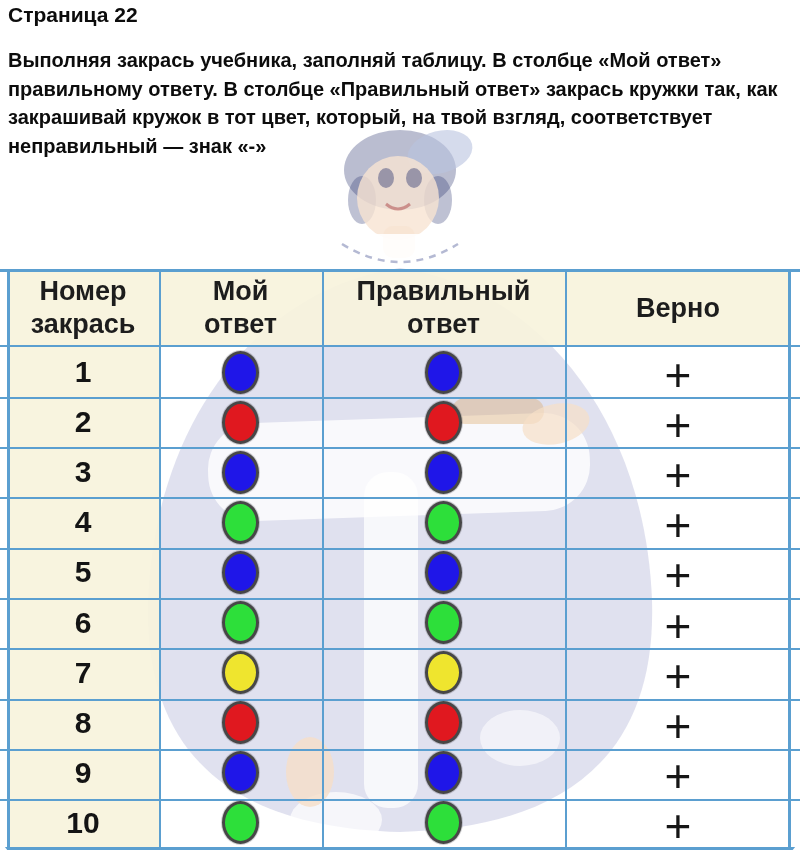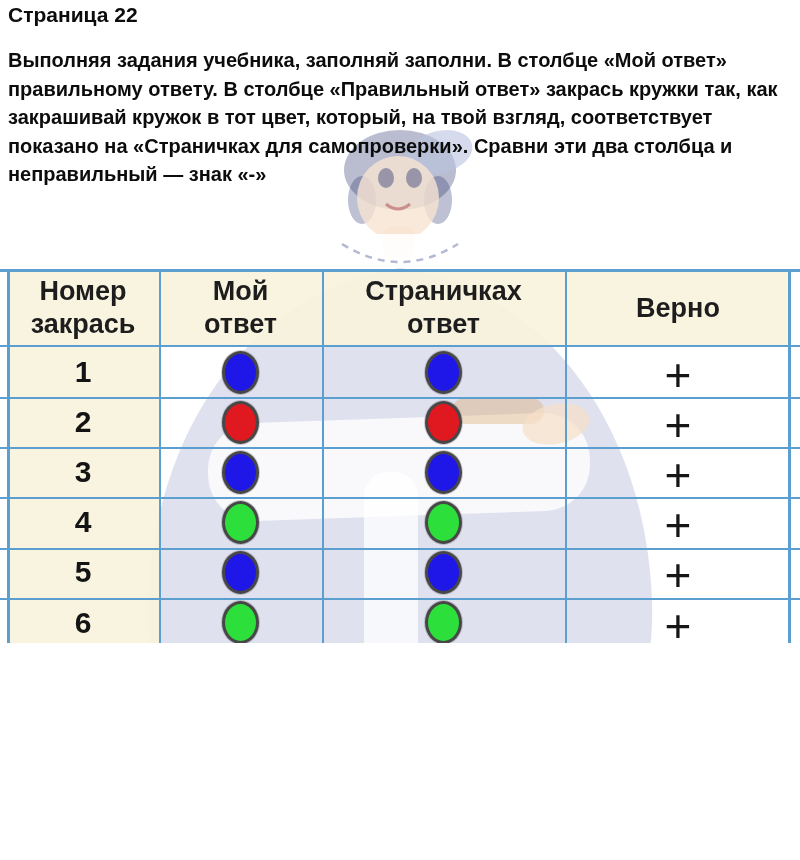--- a/index.html
+++ b/index.html
@@ -1,21 +1,21 @@
 <!DOCTYPE html>
 <html lang="ru"><head>
 <meta charset="utf-8">
 <style>
   html,body{margin:0;padding:0;}
   body{
     width:800px;height:860px;background:#ffffff;
     font-family:"Liberation Sans", sans-serif;
     overflow:hidden;position:relative;
   }
-  .page{position:relative;width:800px;height:643px;background:#ffffff;overflow:hidden;}
+  .page{position:relative;width:800px;height:860px;background:#ffffff;overflow:hidden;border-radius:29px;}
 
   
   .page-title{
     position:absolute;left:8px;top:3px;z-index:4;
     font-size:21px;font-weight:700;color:#0c0c0c;
   }
   .intro{
     position:absolute;left:8px;top:46px;width:792px;z-index:4;
     font-size:20px;font-weight:700;color:#0c0c0c;line-height:28.5px;
   }
@@ -93,24 +93,23 @@
     <rect x="452" y="398" width="92" height="26" rx="13" fill="#d9a35f" opacity="0.35"></rect>
     <ellipse cx="556" cy="424" rx="34" ry="20" fill="#f6dfc8" opacity="0.7" transform="rotate(-12 556 424)"></ellipse>
 
     <ellipse cx="336" cy="820" rx="46" ry="28" fill="#ffffff" opacity="0.7"></ellipse>
     <ellipse cx="310" cy="772" rx="24" ry="35" fill="#f6dfc8" opacity="0.8"></ellipse>
     <ellipse cx="520" cy="738" rx="40" ry="28" fill="#ffffff" opacity="0.55"></ellipse>
   </svg>
 
   <div class="page-title">Страница 22</div>
   <div class="intro">
-    <div class="line">Выполняя задания учебника, заполняй заполни. В столбце «Мой ответ»</div>
+    <div class="line">Выполняя закрась учебника, заполняй таблицу. В столбце «Мой ответ»</div>
     <div class="line">правильному ответу. В столбце «Правильный ответ» закрась кружки так, как</div>
     <div class="line">закрашивай кружок в тот цвет, который, на твой взгляд, соответствует</div>
-    <div class="line">показано на «Страничках для самопроверки». Сравни эти два столбца и</div>
     <div class="line">неправильный — знак «-»</div>
   </div>
 
   <div class="bg-header"></div>
   <div class="bg-col1"></div>
 
   <div class="hline" style="top:269px;height:3px;"></div>
   <div class="hline" style="top:345px;height:2px;"></div>
   <div class="hline" style="top:397px;height:2px;"></div>
   <div class="hline" style="top:447px;height:2px;"></div>
@@ -133,21 +132,21 @@
 
     <div class="cell head">
       <div>Номер</div>
       <div>закрась</div>
     </div>
     <div class="cell head">
       <div>Мой</div>
       <div>ответ</div>
     </div>
     <div class="cell head">
-      <div>Страничках</div>
+      <div>Правильный</div>
       <div>ответ</div>
     </div>
     <div class="cell head">
       <div>Верно</div>
     </div>
 
     <div class="cell num">1</div>
     <div class="cell">
         <span class="circle" data-color="blue"></span>
       </div>

